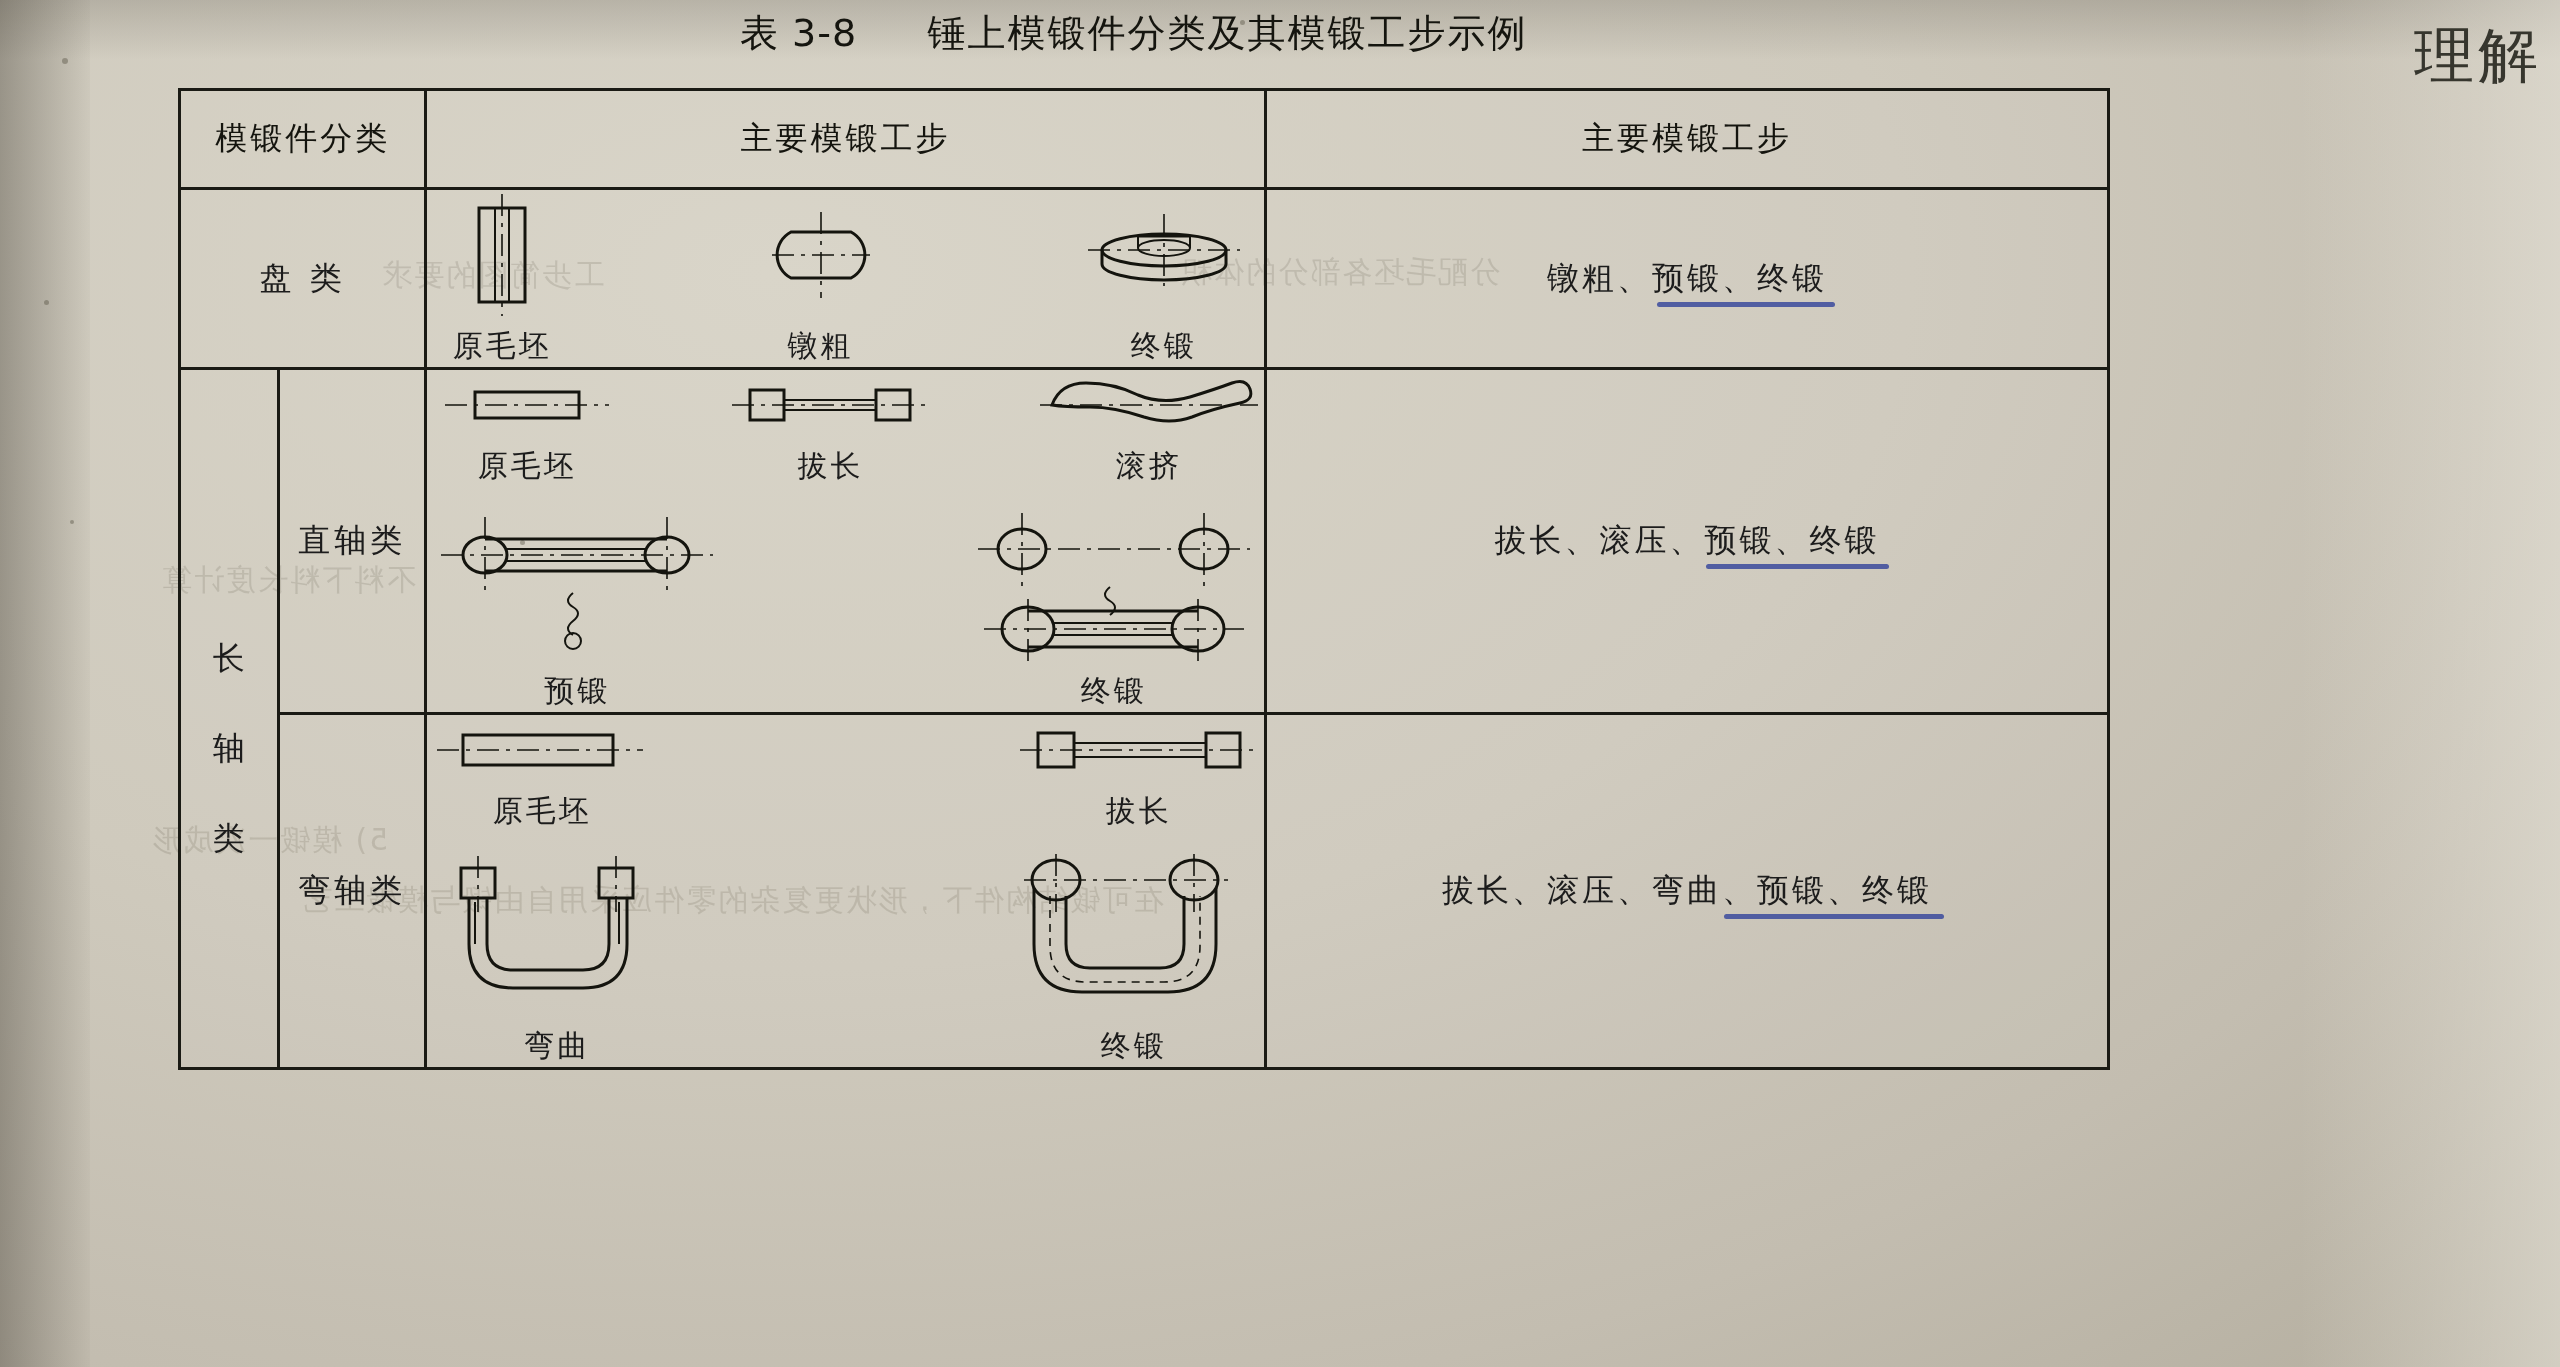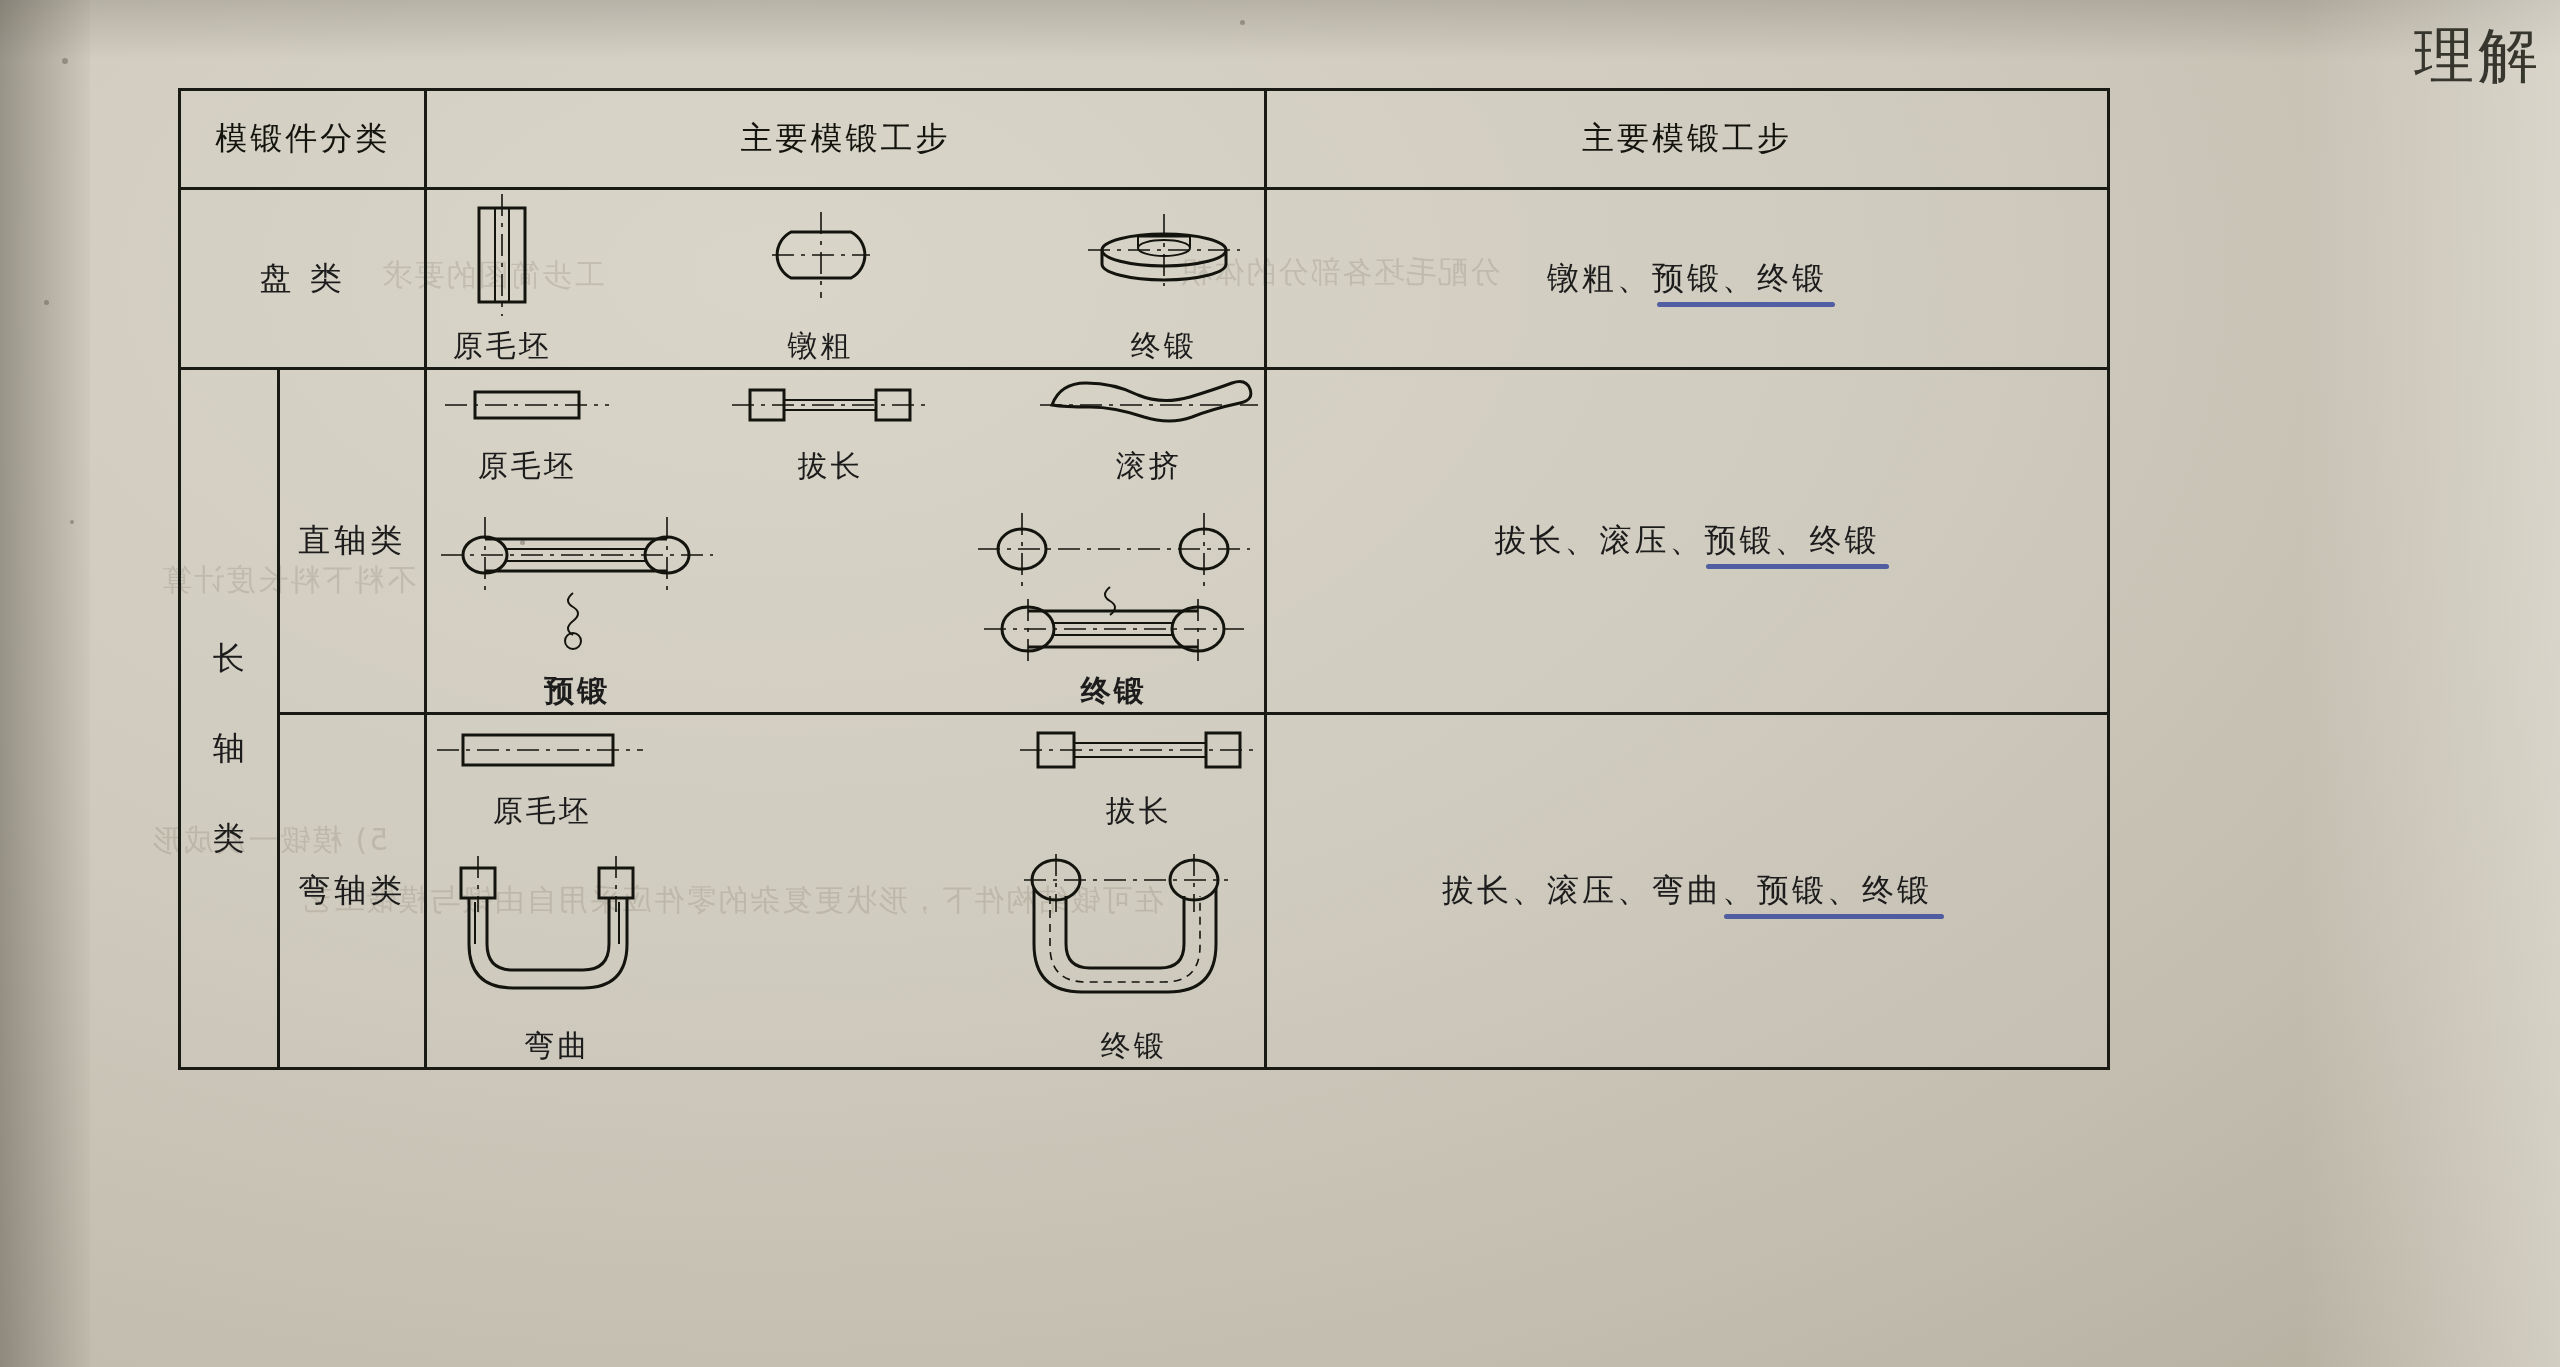--- a/index.html
+++ b/index.html
@@ -170,20 +170,25 @@
   </div>
 
   <div class="specks">
     <span style="left:62px; top:58px; width:6px; height:6px;"></span>
     <span style="left:44px; top:300px; width:5px; height:5px;"></span>
     <span style="left:70px; top:520px; width:4px; height:4px;"></span>
     <span style="left:1240px; top:20px; width:5px; height:5px;"></span>
     <span style="left:520px; top:540px; width:5px; height:5px;"></span>
   </div>
 
+  <div class="title">
+    <span class="num">表 3-8</span>
+    &nbsp;&nbsp;&nbsp;
+    <span>锤上模锻件分类及其模锻工步示例</span>
+  </div>
 
   <div class="margin-note">理解</div>
 
   <table class="main">
     <colgroup>
       <col class="col-a">
         <col class="col-b">
         <col class="col-c">
         <col class="col-d">
     </colgroup>
@@ -261,21 +266,21 @@
           </div>
           <div class="fig">
             <svg width="230" height="70" viewBox="0 0 230 70">
               <path class="ln" d="M18 35 q8 -22 34 -22 q28 0 52 12 q24 10 52 2 q26 -8 42 -14 q14 -5 18 6 q4 11 -10 14 q-28 6 -48 14 q-22 8 -48 0 q-30 -10 -54 -10 q-26 0 -38 -2 z"></path>
               <line class="ctr" x1="6" y1="35" x2="224" y2="35"></line>
             </svg>
             <div class="cap">滚挤</div>
           </div>
         </div>
 
-        <div class="fig-row" style="gap:18px; margin-top:22px; align-items:flex-start;font-weight:bold;">
+        <div class="fig-row" style="gap:18px; margin-top:22px; align-items:flex-start;">
           <div class="fig">
             <svg width="300" height="160" viewBox="0 0 300 160">
               <ellipse class="ln" cx="58" cy="46" rx="22" ry="18"></ellipse>
               <ellipse class="ln" cx="240" cy="46" rx="22" ry="18"></ellipse>
               <path class="ln" d="M58 30 h182"></path>
               <path class="ln" d="M58 62 h182"></path>
               <line class="ln-thin" x1="80" y1="40" x2="218" y2="40"></line>
               <line class="ln-thin" x1="80" y1="52" x2="218" y2="52"></line>
               <line class="ctr" x1="58" y1="8" x2="58" y2="84"></line>
               <line class="ctr" x1="240" y1="8" x2="240" y2="84"></line>

